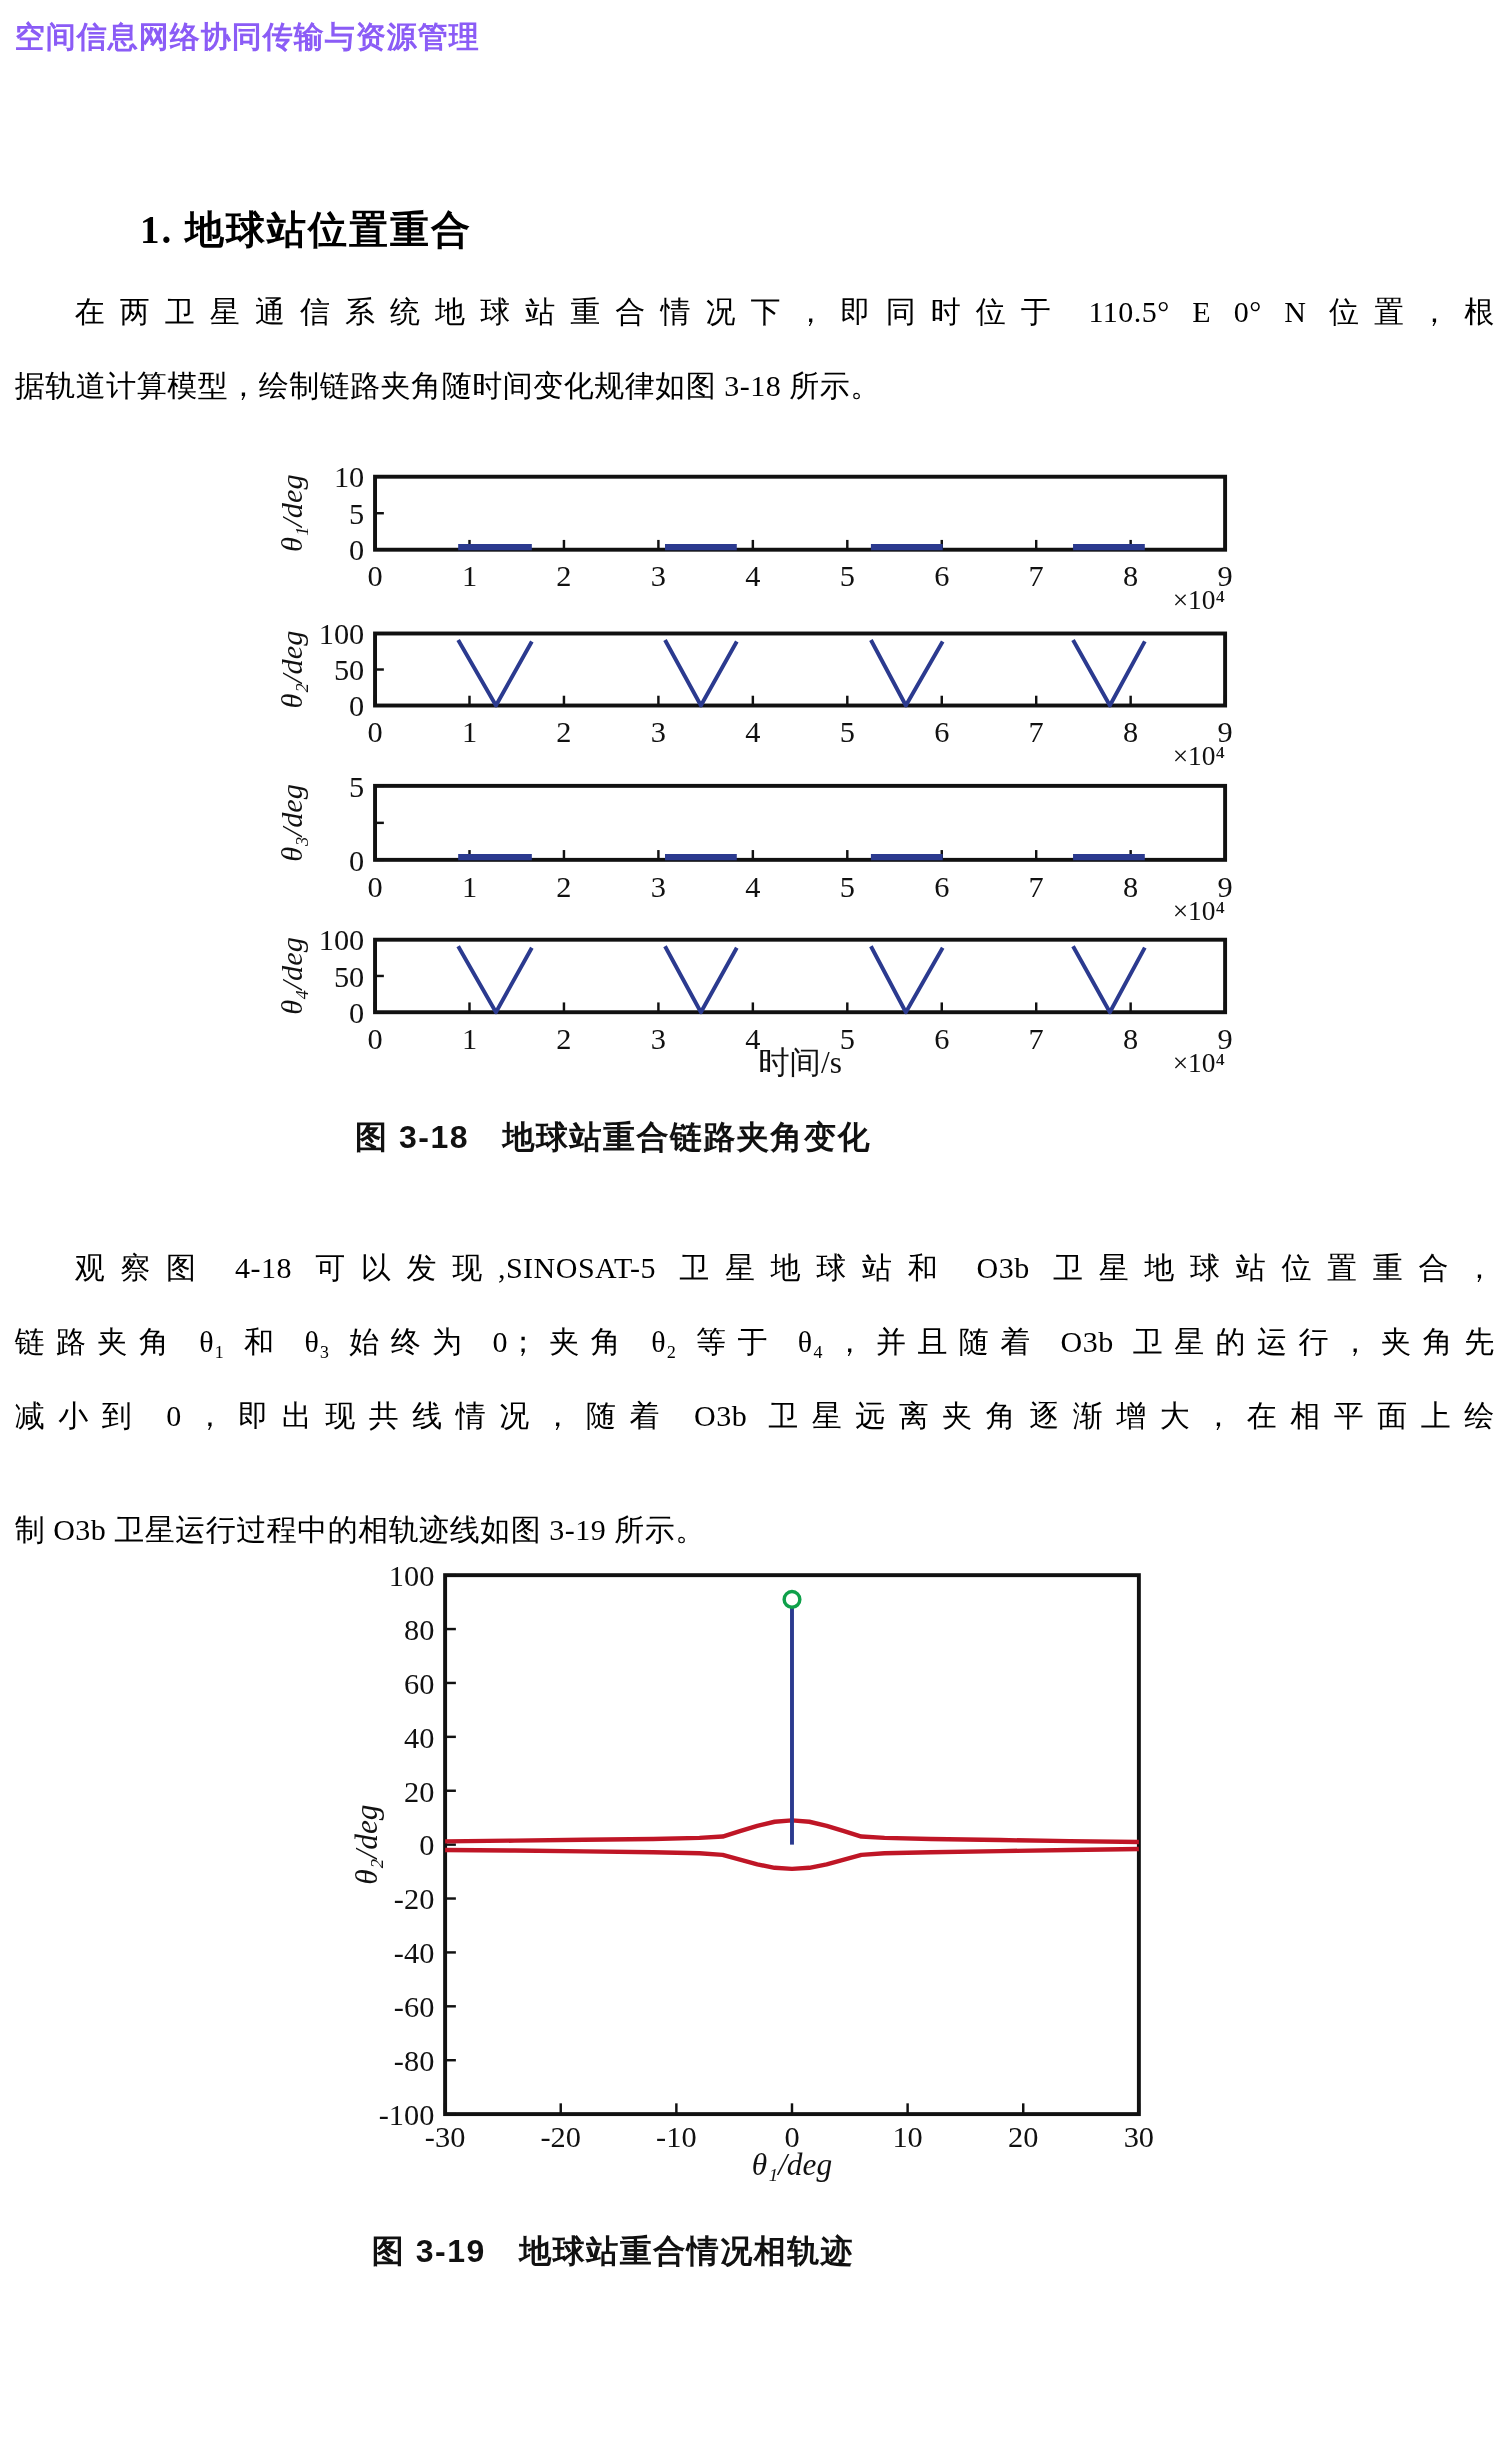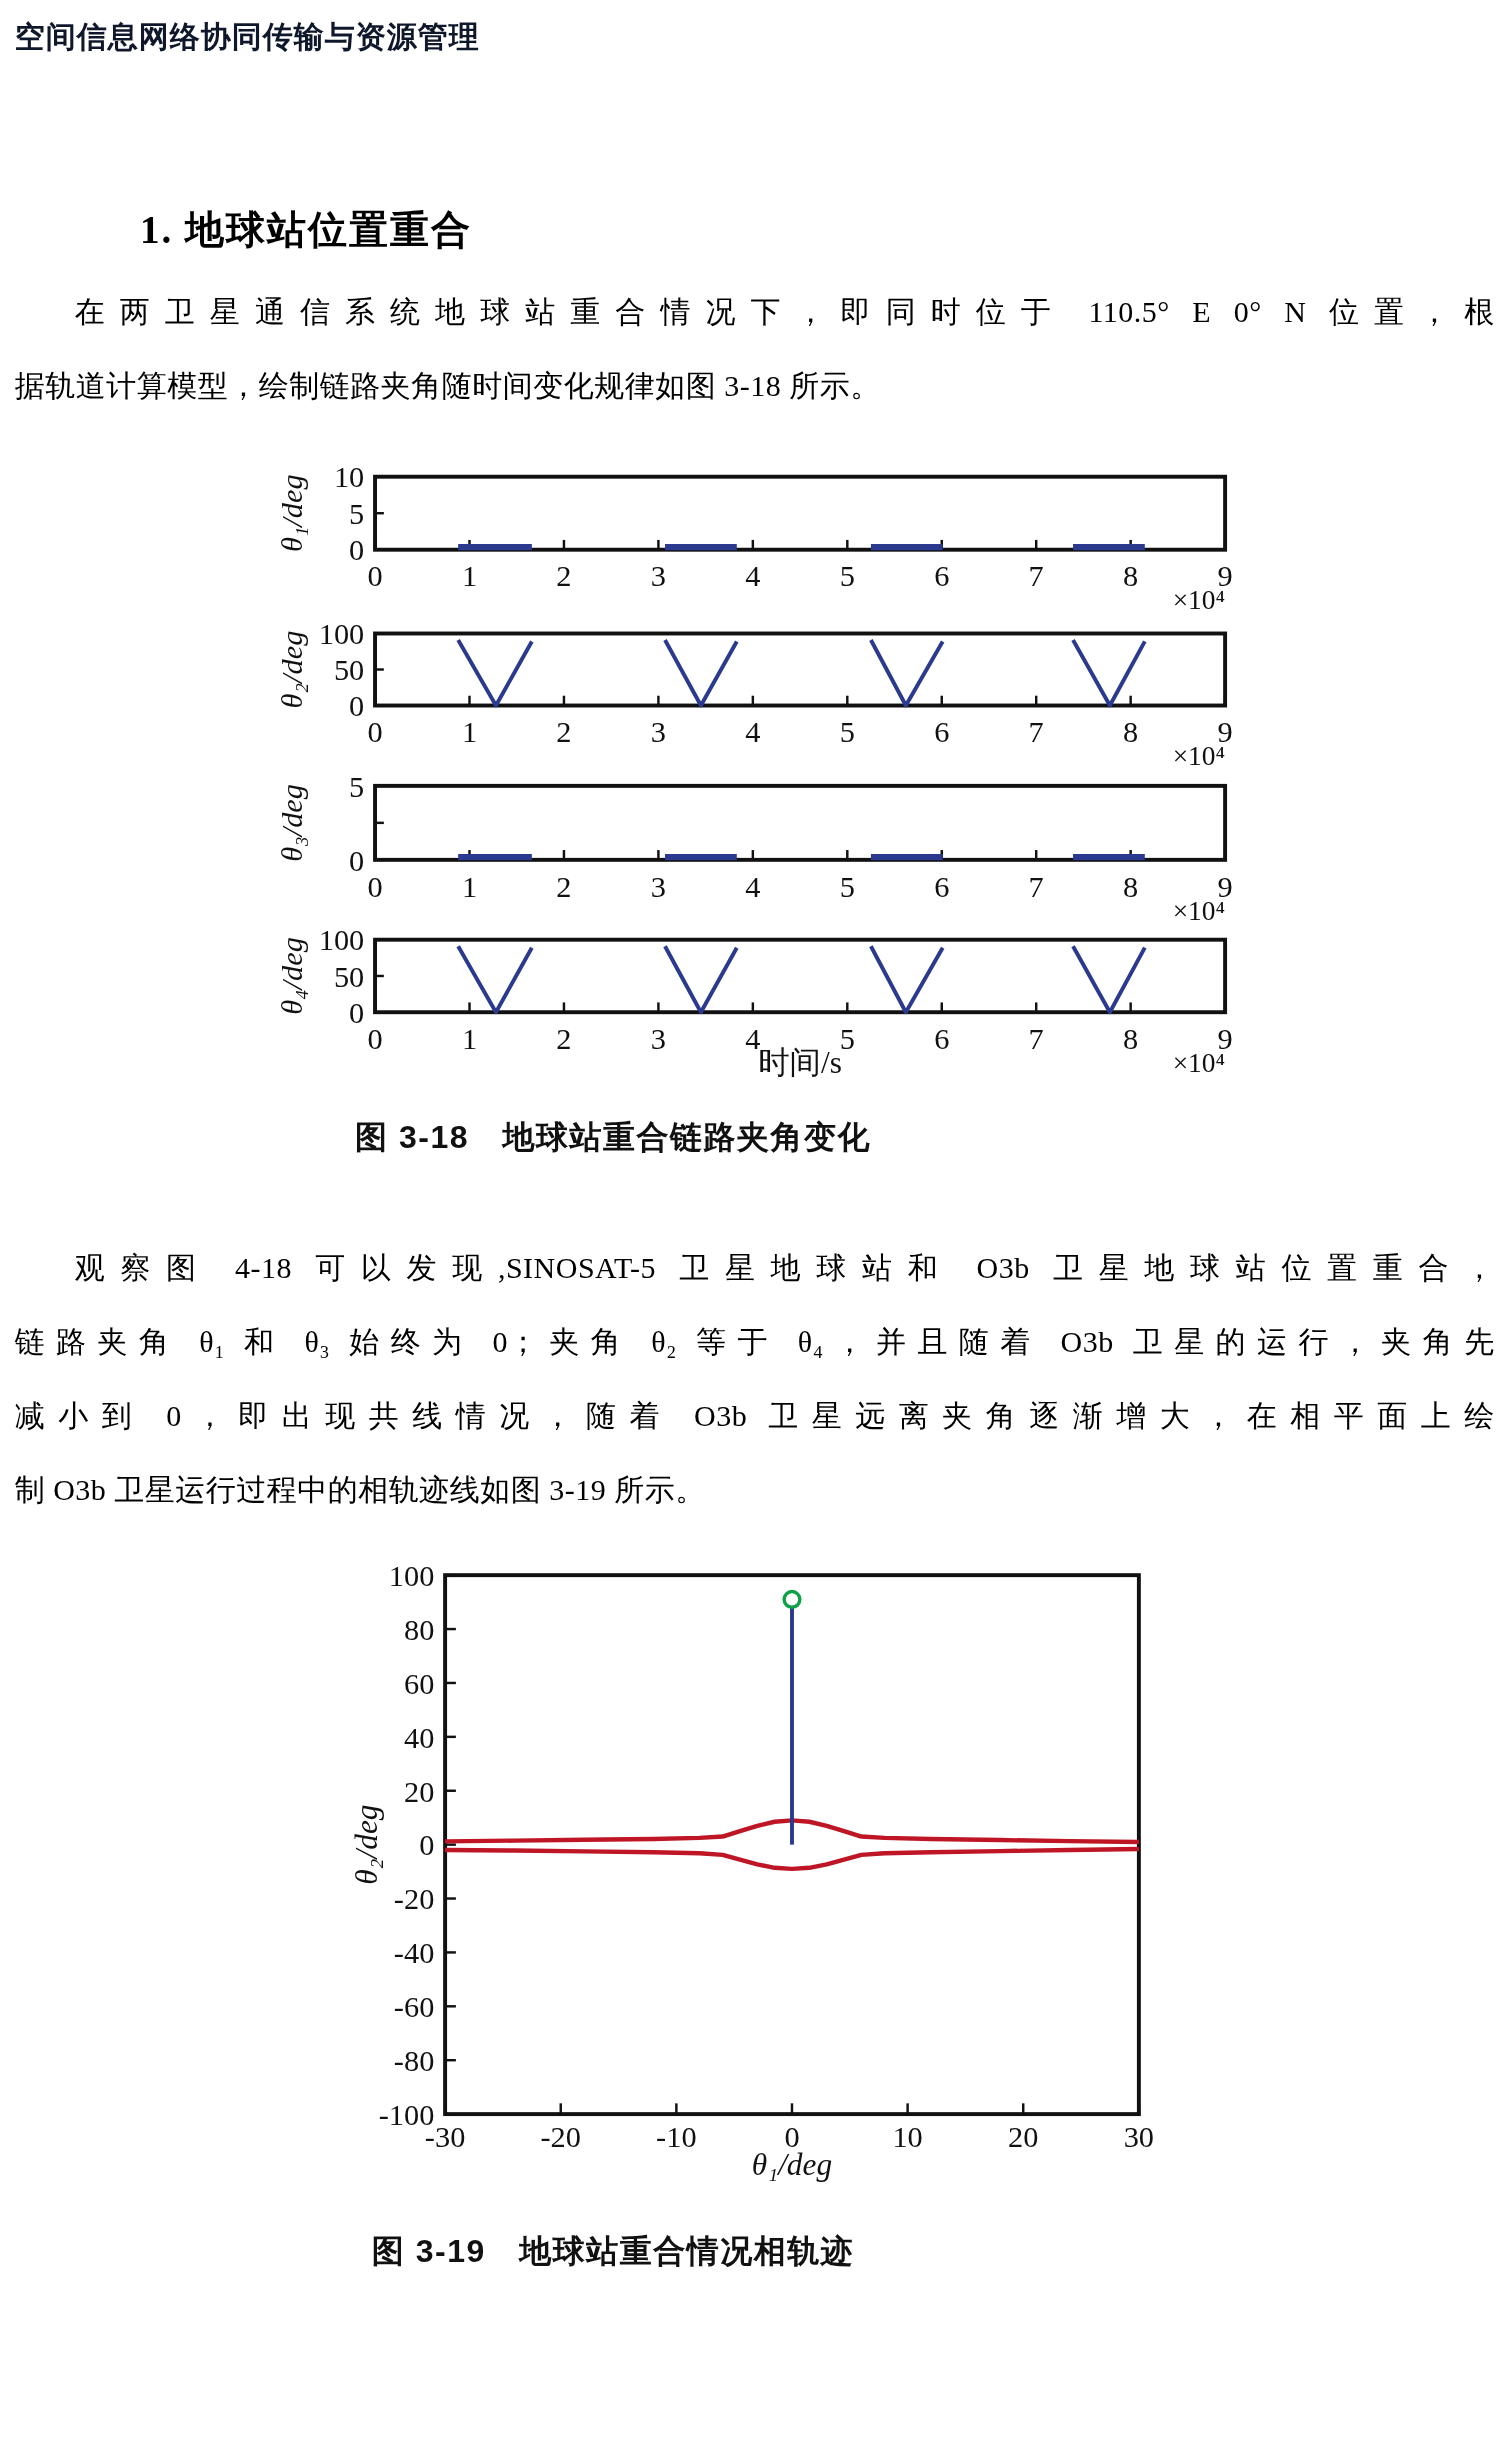--- a/index.html
+++ b/index.html
@@ -8,21 +8,21 @@
     width:1510px;height:2509px;
     background:#ffffff;
     font-family:"Liberation Serif","DejaVu Serif",serif;
     color:#000;
     overflow:hidden;
   }
   .abs{position:absolute;}
   .header-title{
     left:14.7px;top:16.7px;
     font-family:"Liberation Sans","DejaVu Sans",sans-serif;
-    font-weight:bold;font-size:30px;color:#0f172a;
+    font-weight:bold;font-size:30px;color:#8b5cf6;
     letter-spacing:1px;
   }
   .section-heading{
     left:100px;top:203px;
     font-size:39px;font-weight:bold;
     font-family:"Liberation Serif","DejaVu Serif",serif;
     letter-spacing:2px;
     margin-left:40px;
   }
   .body-line{
@@ -231,18 +231,18 @@
       <polyline points="908,3776 1049.6,3777.1 1191.2,3778.75 1332.8,3780.4 1427.1999999999998,3782.6 1474.4,3785.9 1509.8,3795.8 1545.2,3805.15 1580.6,3812.3 1616,3814.5 1651.4,3812.3 1686.8000000000002,3805.15 1722.1999999999998,3795.8 1757.6,3785.9 1804.8,3782.6 1899.1999999999998,3780.4 2040.8,3778.2 2182.4,3776 2324,3773.8" fill="none" stroke="#bf1626" stroke-width="9" stroke-linejoin="round"></polyline>
       <line x1="1616" y1="3765" x2="1616" y2="3281" stroke="#2b3a8f" stroke-width="8"></line>
       <circle cx="1616" cy="3264.5" r="16" fill="none" stroke="#0fa04a" stroke-width="7"></circle>
     </svg>
 
   <div class="abs fig-caption" style="top:1116px">图 3-18　地球站重合链路夹角变化</div>
 
   <div class="abs body-line fill indent" style="top:1242px">观察图 4-18 可以发现,SINOSAT-5 卫星地球站和 O3b 卫星地球站位置重合，</div>
   <div class="abs body-line fill" style="top:1316px">链路夹角 θ₁ 和 θ₃ 始终为 0；夹角 θ₂ 等于 θ₄，并且随着 O3b 卫星的运行，夹角先</div>
   <div class="abs body-line fill" style="top:1390px">减小到 0，即出现共线情况，随着 O3b 卫星远离夹角逐渐增大，在相平面上绘</div>
-  <div class="abs body-line" style="top:1464px">制 O3b 卫星运行过程中的相轨迹线如图 3-19 所示。</div>
+  <div class="abs body-line" style="top:1504px">制 O3b 卫星运行过程中的相轨迹线如图 3-19 所示。</div>
 
   <div class="abs fig-caption" style="top:2230px">图 3-19　地球站重合情况相轨迹</div>
 
 </div>
 
 
 </body></html>

